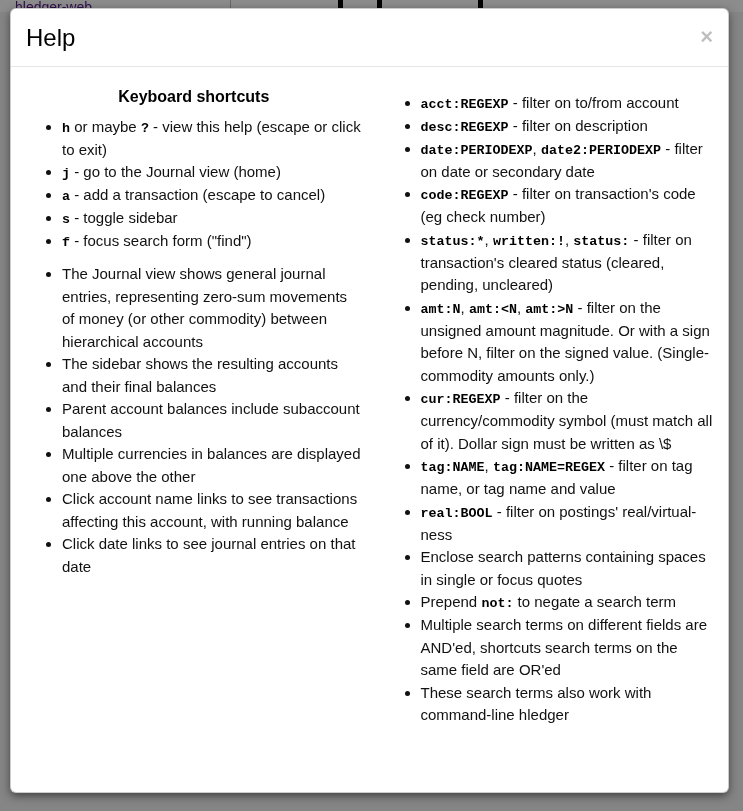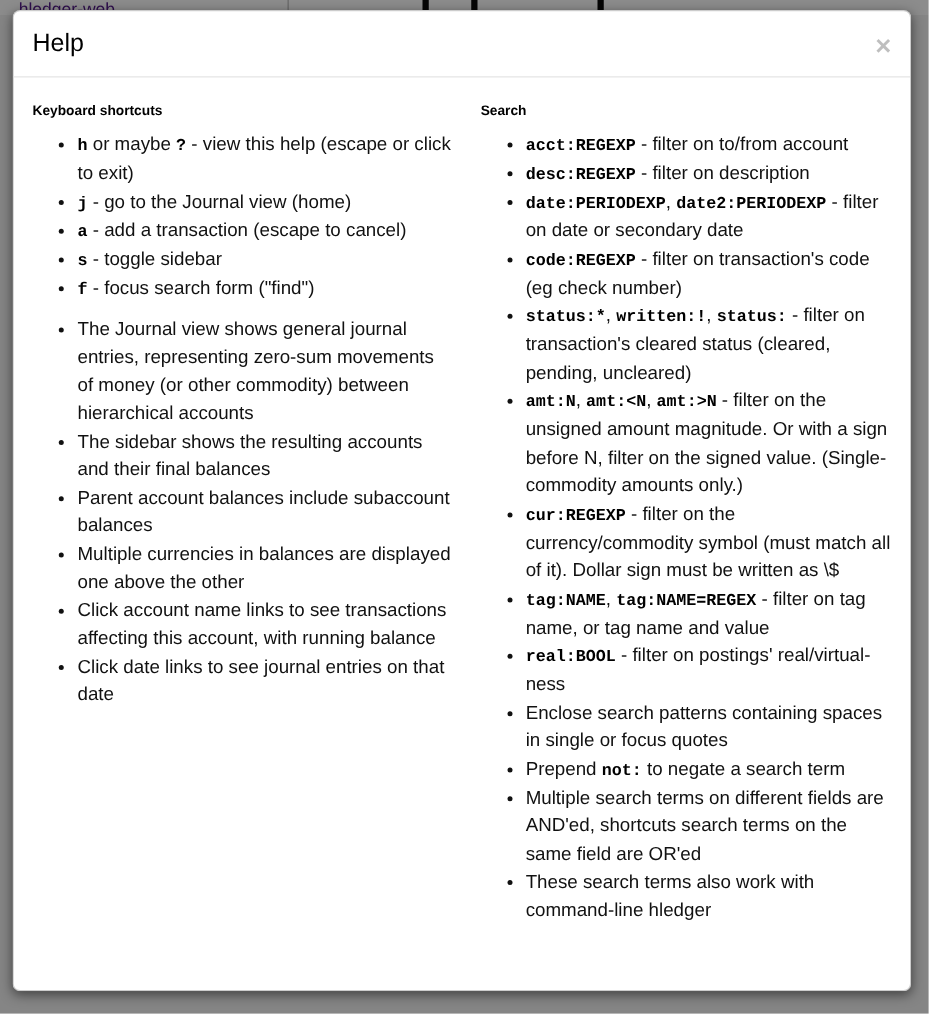--- a/index.html
+++ b/index.html
@@ -27,31 +27,31 @@
   
   .modal {
     position: absolute; left: 10px; top: 8px;
     width: 719px; height: 785px;
     background: #fff;
     border: 1px solid rgba(0,0,0,0.2);
     border-radius: 6px;
     box-shadow: 0 3px 9px rgba(0,0,0,0.5);
   }
   .modal-header { padding: 15px 15px 14px; border-bottom: 1px solid #e5e5e5; }
-  .modal-title { font-size: 20px; line-height: 1.15; color: #000; }
+  .modal-title { font-size: 24px; line-height: 1.15; color: #000; }
   .close {
     float: right; background: none; border: 0; padding: 0; margin: 2px 0 0 0;
     font-family: inherit; font-size: 22px; font-weight: bold; line-height: 1;
     color: #000; opacity: 0.25; cursor: pointer;
   }
   .modal-body { padding: 15px; display: flex; }
   .col { width: 50%; }
   .col-right { padding-left: 15px; }
   .col-left { padding-right: 8px; }
-  .section-heading { font-size: 11px; font-weight: bold; color: #000; margin: 6px 0 10px; }
+  .section-heading { font-size: 16px; font-weight: bold; color: #000; margin: 6px 0 10px; text-align: center; }
   .section-heading:not(:first-child) { margin-top: 10px; }
   .help-list {
     margin: 10px 0; padding-left: 36px;
     font-size: 15px; line-height: 1.5; color: #111;
   }
   .help-list li { margin: 0; }
   code {
     font-family: "Liberation Mono", "DejaVu Sans Mono", monospace;
     font-weight: bold; font-size: 89%; color: #000; white-space: nowrap;
   }
@@ -89,21 +89,20 @@
         <ul class="help-list">
           <li>The Journal view shows general journal entries, representing zero-sum movements of money (or other commodity) between hierarchical accounts</li>
           <li>The sidebar shows the resulting accounts and their final balances</li>
           <li>Parent account balances include subaccount balances</li>
           <li>Multiple currencies in balances are displayed one above the other</li>
           <li>Click account name links to see transactions affecting this account, with running balance</li>
           <li>Click date links to see journal entries on that date</li>
         </ul>
       </div>
     <div class="col col-right">
-        <h4 class="section-heading">Search</h4>
         <ul class="help-list">
           <li><code>acct:REGEXP</code> - filter on to/from account</li>
           <li><code>desc:REGEXP</code> - filter on description</li>
           <li><code>date:PERIODEXP</code>, <code>date2:PERIODEXP</code> - filter on date or secondary date</li>
           <li><code>code:REGEXP</code> - filter on transaction's code (eg check number)</li>
           <li><code>status:*</code>, <code>written:!</code>, <code>status:</code> - filter on transaction's cleared status (cleared, pending, uncleared)</li>
           <li><code>amt:N</code>, <code>amt:&lt;N</code>, <code>amt:&gt;N</code> - filter on the unsigned amount magnitude. Or with a sign before N, filter on the signed value. (Single-commodity amounts only.)</li>
           <li><code>cur:REGEXP</code> - filter on the currency/commodity symbol (must match all of it). Dollar sign must be written as \$</li>
           <li><code>tag:NAME</code>, <code>tag:NAME=REGEX</code> - filter on tag name, or tag name and value</li>
           <li><code>real:BOOL</code> - filter on postings' real/virtual-ness</li>

